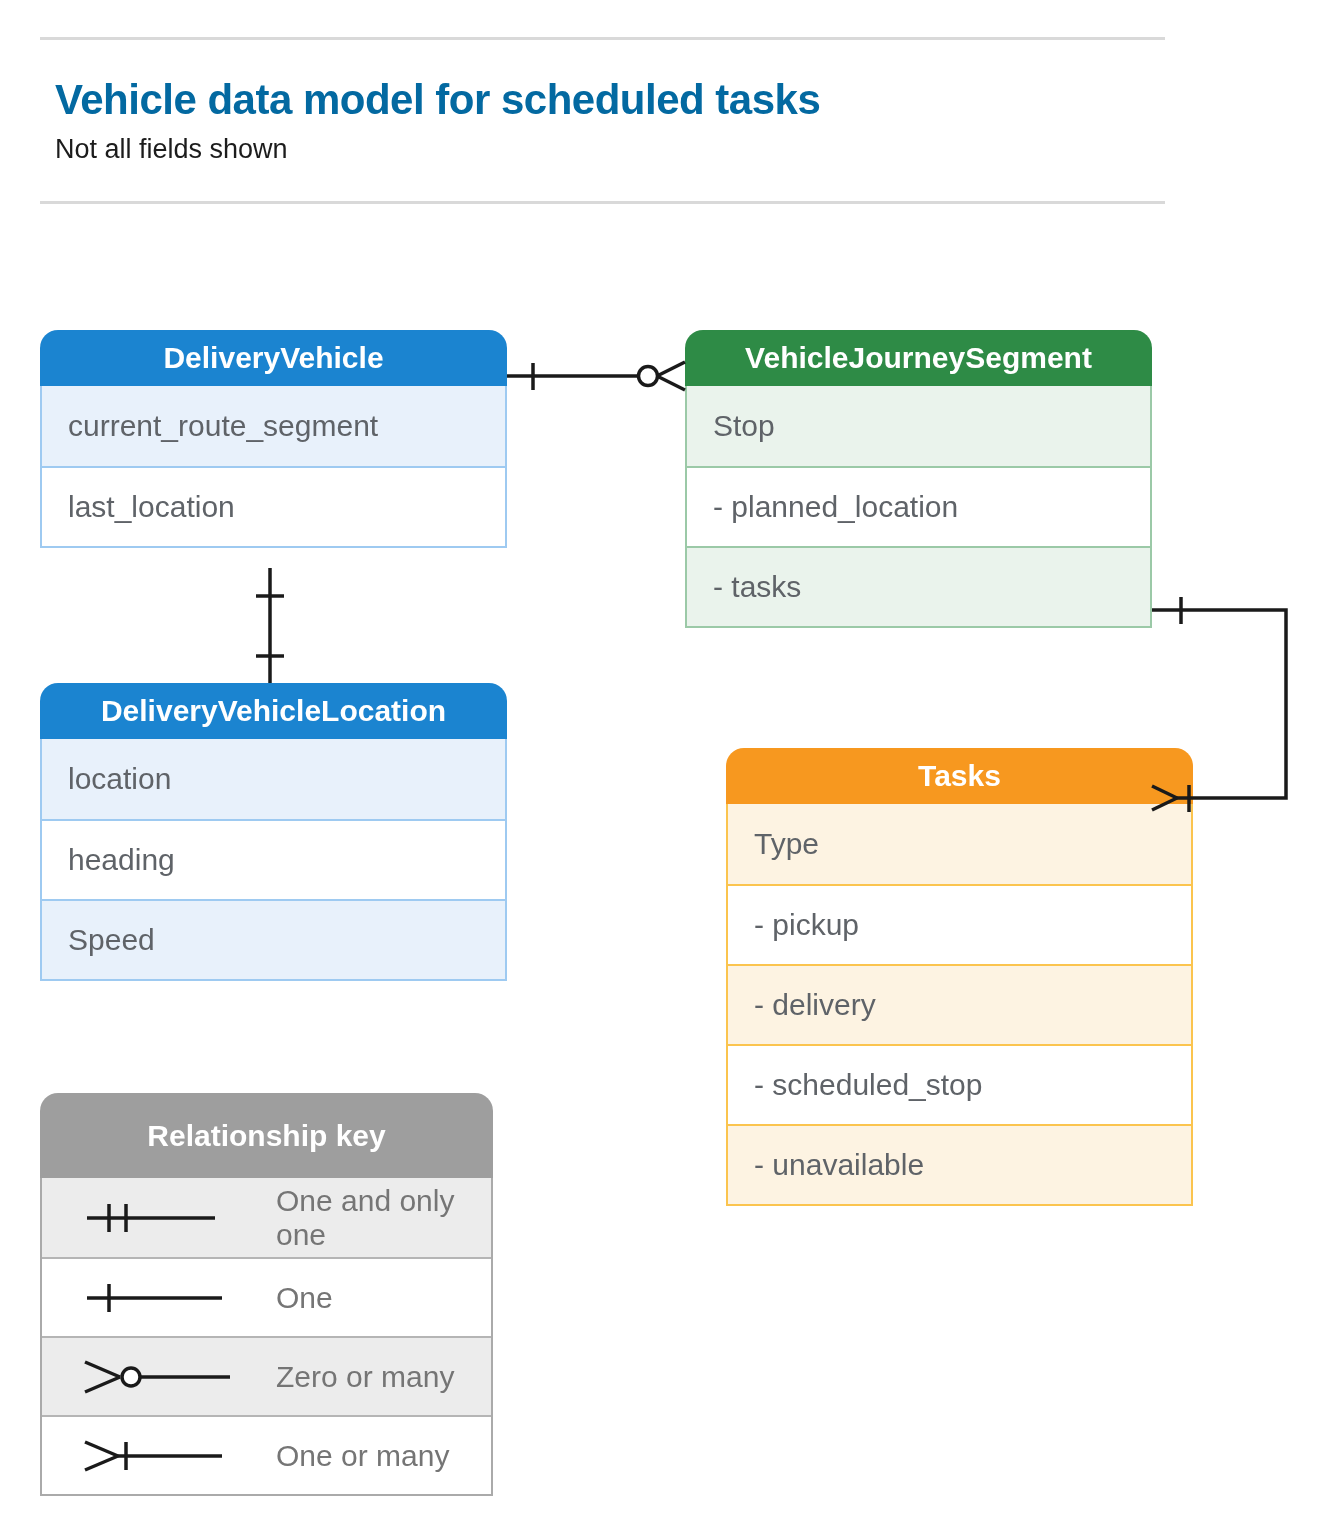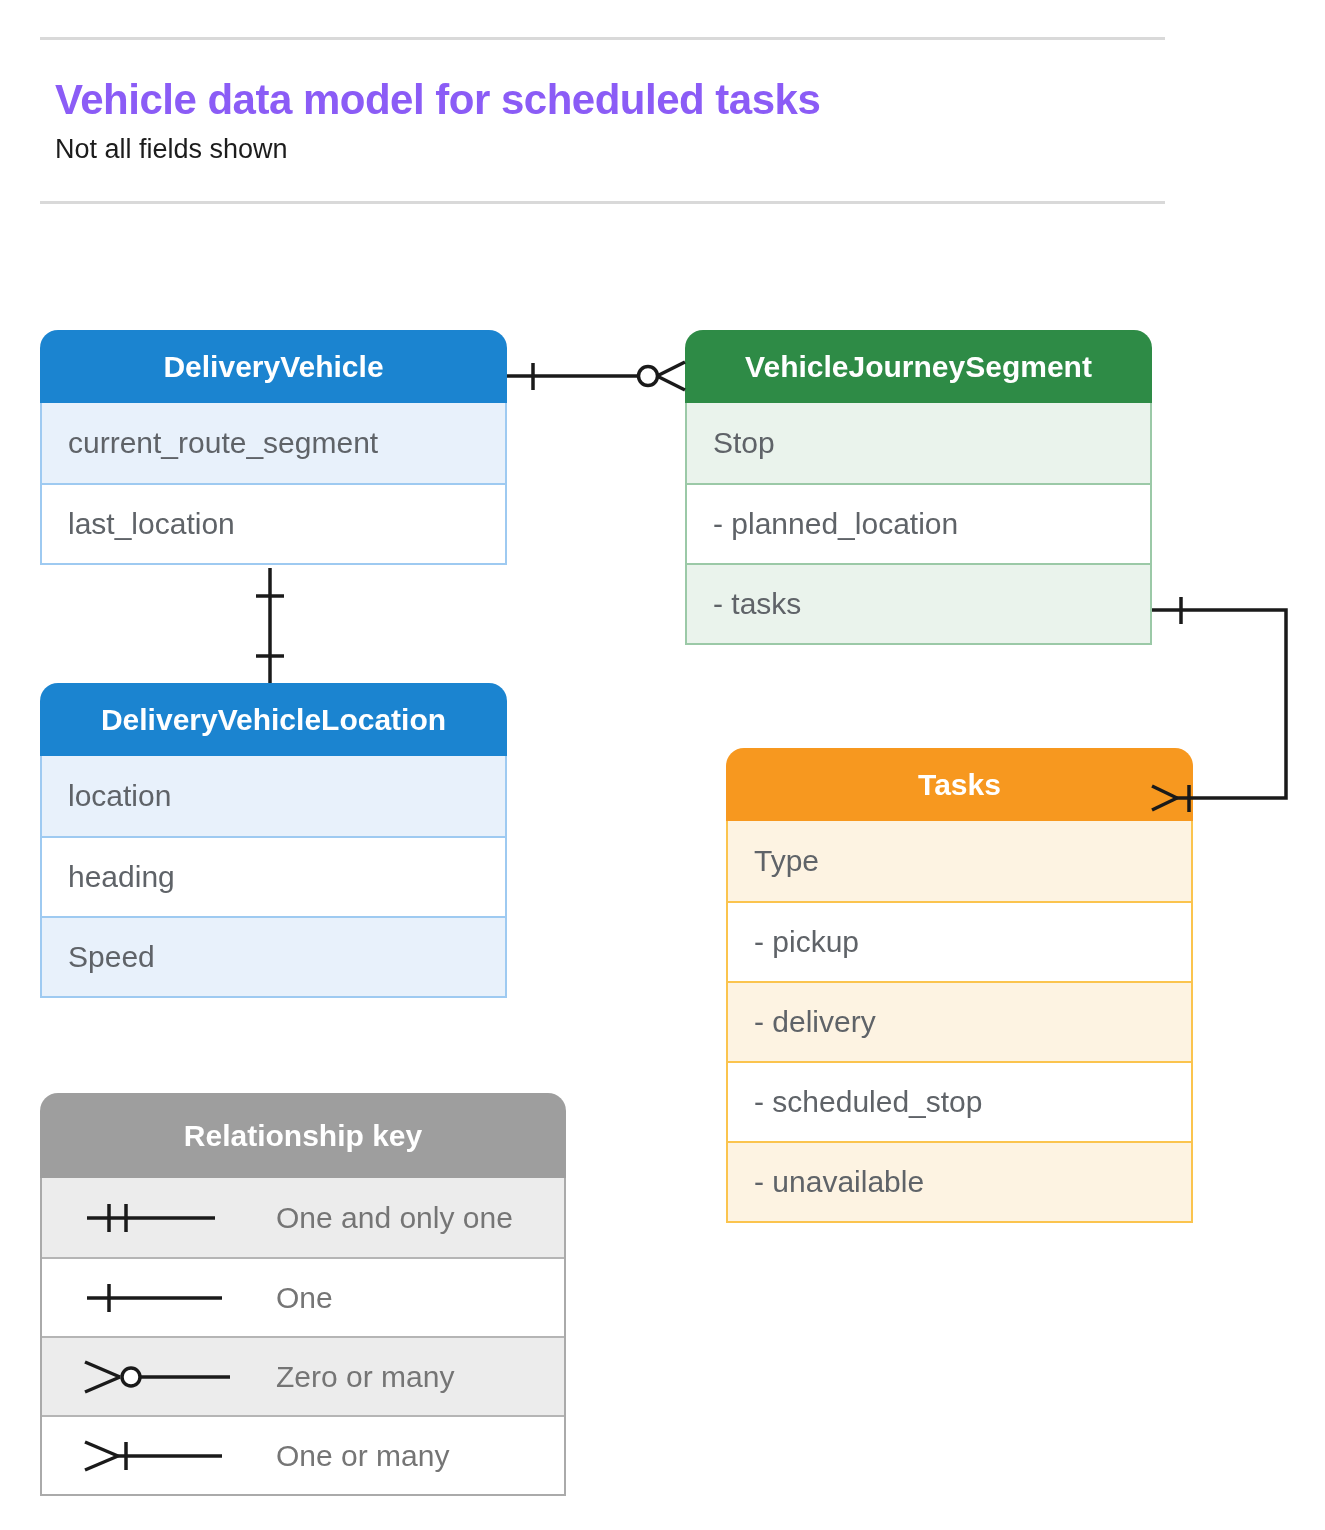--- a/index.html
+++ b/index.html
@@ -10,46 +10,46 @@
     --line:#1a1a1a;
   }
   *{margin:0;padding:0;box-sizing:border-box;}
   html,body{background:#ffffff;}
   body{font-family:"Liberation Sans", sans-serif;}
   .page{position:relative;width:1325px;height:1530px;background:#ffffff;overflow:hidden;}
 
   .hr{position:absolute;left:40px;width:1125px;height:3px;background:#d9d9d9;}
   .hr-top{top:37px;}
   .hr-bottom{top:201px;}
-  .page-title{position:absolute;left:55px;top:76px;font-size:42px;font-weight:700;color:#8b5cf6;letter-spacing:-0.5px;}
+  .page-title{position:absolute;left:55px;top:76px;font-size:42px;font-weight:700;color:#0369a1;letter-spacing:-0.5px;}
   .page-subtitle{position:absolute;left:55px;top:134px;font-size:27px;font-weight:400;color:#1c1c1c;}
 
   .entity{position:absolute;width:467px;}
-  .ehead{height:73px;border-radius:18px 18px 0 0;display:flex;align-items:center;justify-content:center;
+  .ehead{height:56px;border-radius:18px 18px 0 0;display:flex;align-items:center;justify-content:center;
          color:#ffffff;font-size:30px;font-weight:700;}
   .erows{border-style:solid;border-width:0 2.5px 2.5px 2.5px;}
   .erow{height:80px;display:flex;align-items:center;font-size:30px;color:#5f6368;padding-left:26px;background:#ffffff;}
   .erow.indent{}
 
   .entity.blue  .ehead{background:var(--blue-header);}
   .entity.blue  .erows{border-color:var(--blue-border);}
   .entity.blue  .erow + .erow{border-top:2px solid var(--blue-border);}
   .entity.blue  .erow:nth-child(odd){background:var(--blue-tint);}
 
   .entity.green .ehead{background:var(--green-header);}
   .entity.green .erows{border-color:var(--green-border);}
   .entity.green .erow + .erow{border-top:2px solid var(--green-border);}
   .entity.green .erow:nth-child(odd){background:var(--green-tint);}
 
   .entity.orange .ehead{background:var(--orange-header);}
   .entity.orange .erows{border-color:var(--orange-border);}
   .entity.orange .erow + .erow{border-top:2px solid var(--orange-border);}
   .entity.orange .erow:nth-child(odd){background:var(--orange-tint);}
 
-  .legend{position:absolute;left:40px;top:1093px;width:526px;}
+  .legend{position:absolute;left:40px;top:1093px;width:453px;}
   .legend .ehead{height:85px;background:var(--gray-header);}
   .legend .erows{border-color:var(--gray-border);border-width:0 2px 2px 2px;}
   .legend .lrow{height:79px;display:flex;align-items:center;background:#ffffff;padding-left:40px;}
   .legend .lrow + .lrow{border-top:2px solid #b5b5b5;}
   .legend .lrow:nth-child(odd){background:var(--gray-tint);}
   .legend .sym{width:168px;height:56px;flex:0 0 auto;}
   .legend .lbl{font-size:30px;color:#757575;margin-left:26px;}
 
   svg.overlay{position:absolute;left:0;top:0;pointer-events:none;}
   svg .edge{stroke:var(--line);stroke-width:3.5;fill:none;}

